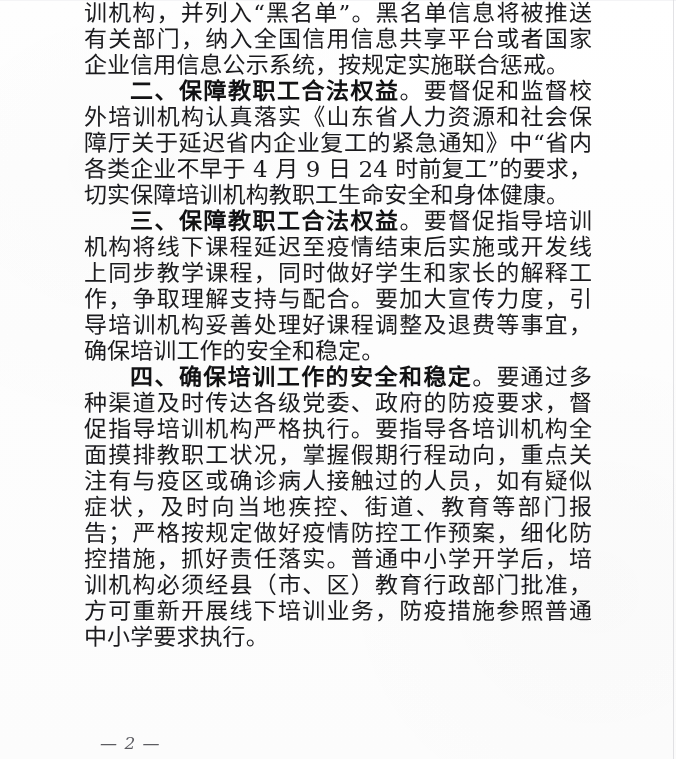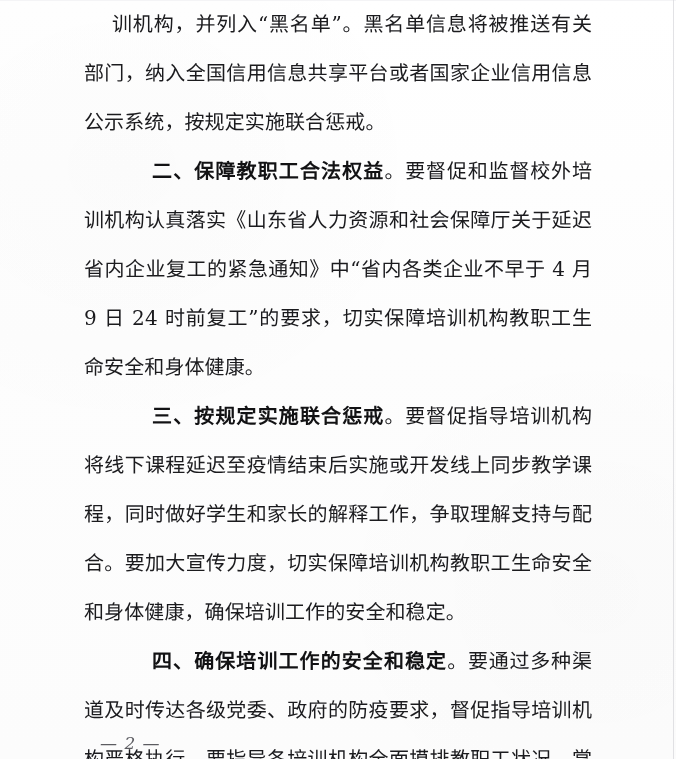--- a/index.html
+++ b/index.html
@@ -56,43 +56,42 @@
 
   .textblock {
     position: absolute;
     left: 84px;
     top: 0px;
     width: 508px;
   }
 
   .para {
     margin: 0;
-    font-size: 20px;
-    line-height: 49px;
+    font-size: 23px;
+    line-height: 26px;
     color: #1b1b1e;
     text-align: justify;
     text-justify: inter-character;
     text-align-last: left;
     letter-spacing: 0.1px;
     font-family: "DejaVu Serif", "Liberation Serif", serif;
     font-weight: 400;
     -webkit-font-smoothing: antialiased;
   }
 
   .para.indent {
     text-indent: 2em;
   }
 
   
   .hei {
     font-family: "DejaVu Sans", "Liberation Sans", sans-serif;
     font-weight: 700;
     letter-spacing: 0.4px;
     color: #121214;
-    margin-left: 28px;
   }
 
   .footer {
     position: absolute;
     left: 84px;
     top: 728px;
     width: 508px;
     height: 30px;
   }
 
@@ -121,21 +120,21 @@
 
     <p class="para" id="para-0">
       <span class="hei"></span><span>训机构，并列入“黑名单”。黑名单信息将被推送有关部门，纳入全国信用信息共享平台或者国家企业信用信息公示系统，按规定实施联合惩戒。</span>
     </p>
 
     <p class="para indent" id="para-1">
       <span class="hei">二、保障教职工合法权益</span><span>。要督促和监督校外培训机构认真落实《山东省人力资源和社会保障厅关于延迟省内企业复工的紧急通知》中“省内各类企业不早于 4 月 9 日 24 时前复工”的要求，切实保障培训机构教职工生命安全和身体健康。</span>
     </p>
 
     <p class="para indent" id="para-2">
-      <span class="hei">三、按规定实施联合惩戒</span><span>。要督促指导培训机构将线下课程延迟至疫情结束后实施或开发线上同步教学课程，同时做好学生和家长的解释工作，争取理解支持与配合。要加大宣传力度，切实保障培训机构教职工生命安全和身体健康，确保培训工作的安全和稳定。</span>
+      <span class="hei">三、保障教职工合法权益</span><span>。要督促指导培训机构将线下课程延迟至疫情结束后实施或开发线上同步教学课程，同时做好学生和家长的解释工作，争取理解支持与配合。要加大宣传力度，引导培训机构妥善处理好课程调整及退费等事宜，确保培训工作的安全和稳定。</span>
     </p>
 
     <p class="para indent" id="para-3">
       <span class="hei">四、确保培训工作的安全和稳定</span><span>。要通过多种渠道及时传达各级党委、政府的防疫要求，督促指导培训机构严格执行。要指导各培训机构全面摸排教职工状况，掌握假期行程动向，重点关注有与疫区或确诊病人接触过的人员，如有疑似症状，及时向当地疾控、街道、教育等部门报告；严格按规定做好疫情防控工作预案，细化防控措施，抓好责任落实。普通中小学开学后，培训机构必须经县（市、区）教育行政部门批准，方可重新开展线下培训业务，防疫措施参照普通中小学要求执行。</span>
     </p>
 
   </div>
 
   <div class="footer">
     <span class="page-number">— 2 —</span>

